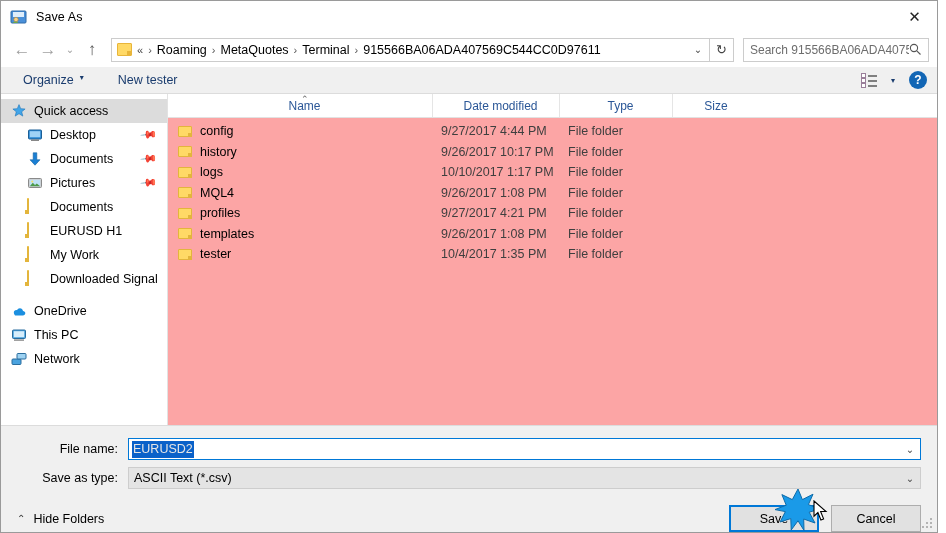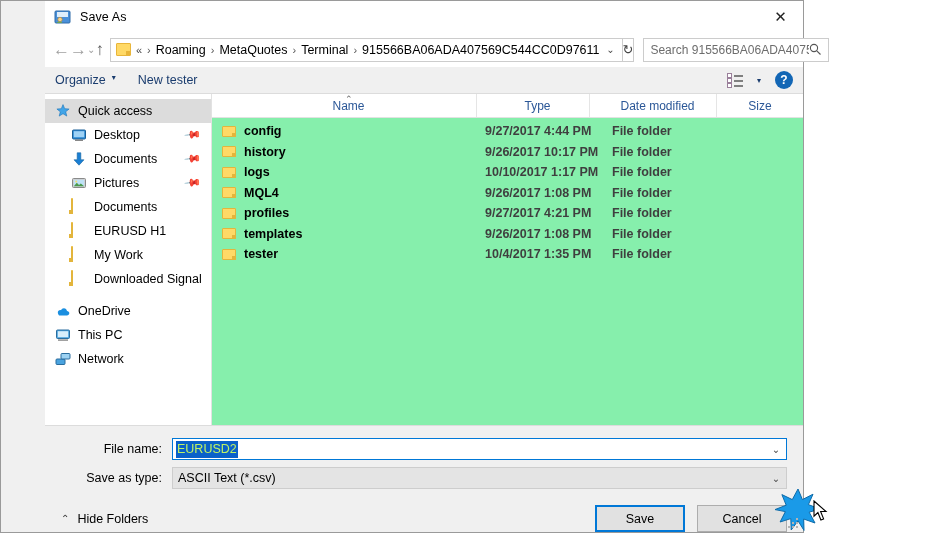--- a/index.html
+++ b/index.html
@@ -4,24 +4,24 @@
 <style>
   * { box-sizing: border-box; margin: 0; padding: 0; }
   html, body {
     width: 946px; height: 533px;
     font-family: "Liberation Sans", sans-serif;
     background: #ffffff;
     overflow: hidden;
   }
   #dialog {
     position: relative;
-    width: 804px; height: 533px;
+    width: 938px; height: 533px;
     background: #f0f0f0;
     border: 1px solid #9a9a9a;
-    display: flex; flex-direction: column; padding-left: 44px;
+    display: flex; flex-direction: column;
   }
 
   
   .titlebar {
     height: 31px; background: #ffffff;
     display: flex; align-items: center;
     flex: 0 0 31px; position: relative;
   }
   .title-icon { margin-left: 9px; width: 17px; height: 16px; position: relative; }
   .title-text { font-size: 12.5px; color: #000; margin-left: 9px; letter-spacing: .1px; }
@@ -74,21 +74,21 @@
   }
   .searchbox .sp { flex: 1; white-space: nowrap; overflow: hidden; }
 
   
   .toolbar {
     height: 27px; flex: 0 0 27px; background: #f0f0f0;
     border-bottom: 1px solid #dcdcdc;
     display: flex; align-items: center; padding: 0 10px;
     font-size: 12.5px; color: #1a3c6e;
   }
-  .tb-item { display: flex; align-items: flex-start; margin-right: 22px; }
+  .tb-item { display: flex; align-items: flex-start; margin-right: 22px; margin-left: 12px; }
   .tb-caret { font-size: 8px; margin-left: 6px; color: #1a3c6e; }
   .tb-right { margin-left: auto; display: flex; align-items: center; }
   .viewicon { width: 17px; height: 14px; position: relative; margin-right: 7px; }
   .viewicon .bx {
     position: absolute; left: 0; width: 5px; height: 5px;
     border: 1px solid #9a7f9a; background: #fff;
   }
   .viewicon .ln { position: absolute; left: 7px; height: 1.5px; background: #7f7f7f; }
   .help-btn {
     width: 18px; height: 18px; border-radius: 50%; background: #1266b5;
@@ -135,39 +135,39 @@
          display: flex; align-items: flex-end; justify-content: center; }
   .col + .col { border-left: 1px solid #e5e5e5; }
   .c-name { width: 264px; }
   .c-date { width: 127px; }
   .c-type { width: 113px; }
   .c-size { width: 78px; }
   .sortcaret {
     position: absolute; left: 133px; top: 0px; font-size: 9px; color: #666;
   }
 
-  .filelist { flex: 1; background: #86efac; padding-top: 3px; font-weight: bold; }
+  .filelist { flex: 1; background: #fca5a5; padding-top: 3px; }
   .frow { height: 20.5px; display: flex; align-items: center; font-size: 12.5px; color: #000; }
   .f-name { width: 264px; display: flex; align-items: center; padding-left: 10px; }
   .f-name .folder-ico { margin-right: 8px; margin-top: 0; flex: 0 0 14px; }
   .f-date { width: 127px; padding-left: 9px; color: #3f3f3f; }
   .f-type { width: 113px; padding-left: 9px; color: #3f3f3f; }
   .f-size { width: 78px; padding-left: 9px; }
 
   
   .footer { flex: 0 0 auto; background: #f0f0f0; border-top: 1px solid #dcdcdc;
             padding: 12px 16px 0 16px; }
   .formrow { display: flex; align-items: center; margin-bottom: 7px; }
   .flabel { width: 111px; text-align: right; padding-right: 10px;
             font-size: 12.5px; color: #000; }
   .fnamefield {
     flex: 1; height: 22px; background: #fff; border: 1px solid #0078d7;
     display: flex; align-items: center; padding-left: 3px; font-size: 12.5px;
   }
-  .sel-text { background: #0a61c9; color: #bef264; padding: 1px 1px 2px 1px; }
+  .sel-text { background: #0a61c9; color: #e5e5e5; padding: 1px 1px 2px 1px; }
   .ftypefield {
     flex: 1; height: 22px; background: #e4e4e4; border: 1px solid #cdcdcd;
     display: flex; align-items: center; padding-left: 5px; font-size: 12.5px; color: #000;
   }
   .fcaret { margin-left: auto; width: 20px; text-align: center; color: #4a4a4a; font-size: 10px; }
 
   .btnrow { display: flex; align-items: center; padding: 9px 0 0 0; position: relative; }
   .hidefolders { display: flex; align-items: center; font-size: 12.5px; color: #000; }
   .hf-caret { font-size: 10px; color: #333; margin-right: 8px; }
   .btns { margin-left: auto; display: flex; }
@@ -356,25 +356,25 @@
         <span>Network</span>
       </div>
     </div>
 
     <div class="content">
       <div class="colhead">
         <div class="col c-name">
           <span>Name</span>
           <span class="sortcaret">⌃</span>
         </div>
+        <div class="col c-date">
+          <span>Date modified</span>
+        </div>
         <div class="col c-type">
           <span>Type</span>
-        </div>
-        <div class="col c-date">
-          <span>Date modified</span>
         </div>
         <div class="col c-size">
           <span>Size</span>
         </div>
       </div>
 
       <div class="filelist">
         <div class="frow">
           <div class="f-name">
             <span class="folder-ico"></span>

